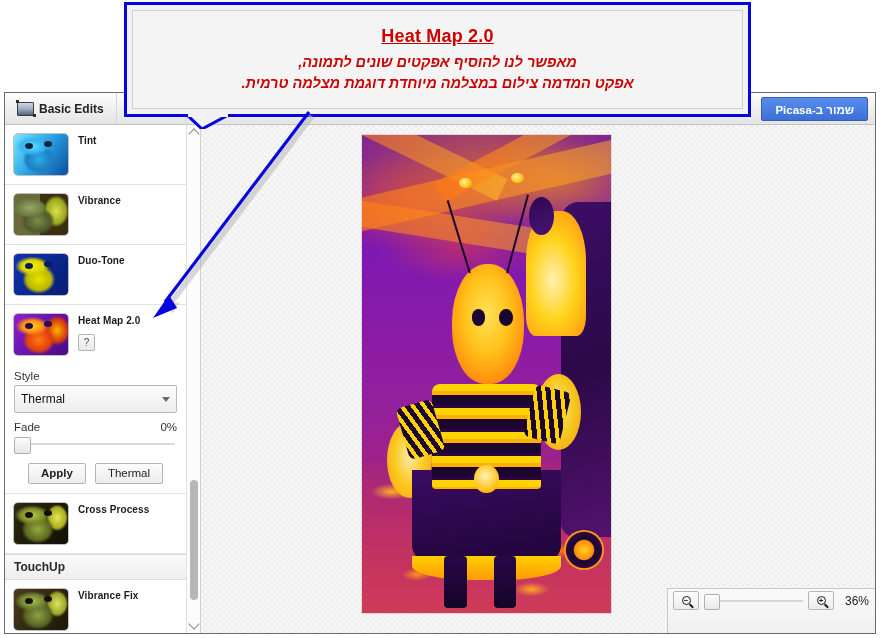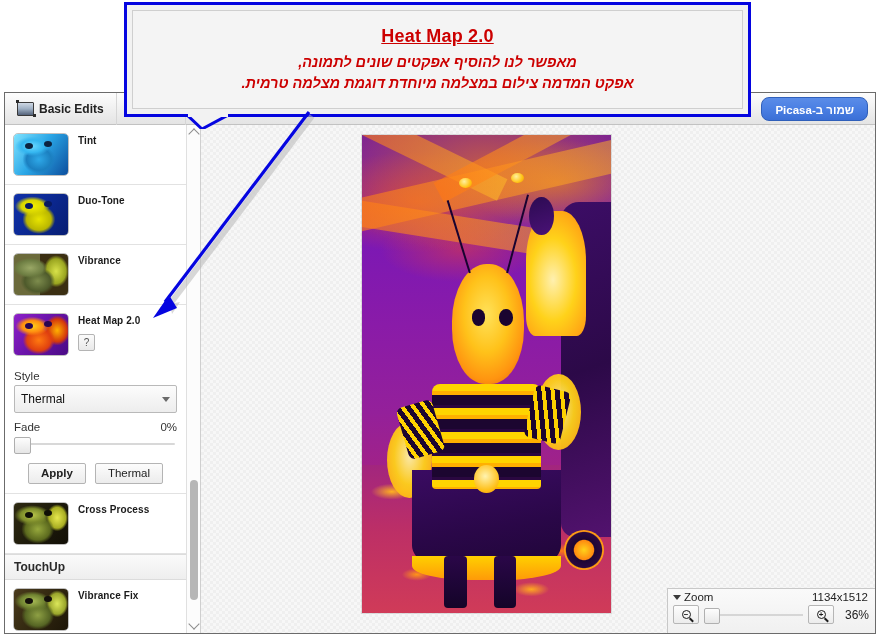--- a/index.html
+++ b/index.html
@@ -44,21 +44,21 @@
     background:linear-gradient(to bottom,#f2f2f2 0%,#f2f2f2 42%,#4a4a4a 42%,#777 100%);
   }
   .tab-ico.eff::after{
     content:"";position:absolute;left:2px;top:2px;width:4px;height:4px;
     border-radius:50%;background:#9a9a9a;
   }
   #save-btn{
     position:absolute;right:7px;top:4px;height:24px;
     padding:0 13px;line-height:24px;
     background:linear-gradient(to bottom,#5a8ce8 0%,#4a7fe3 50%,#3b6fd6 100%);
-    border:1px solid #2f5fba;border-radius:8px;
+    border:1px solid #2f5fba;border-radius:2px;
     color:#fff;font-size:11.5px;font-weight:bold;
     direction:rtl;cursor:pointer;box-sizing:border-box;
     white-space:nowrap;
   }
 
   
   #sidebar{
     position:absolute;left:0;top:32px;width:196px;bottom:0;
     background:#fff;border-right:1px solid #cfcfcf;box-sizing:border-box;
     overflow:hidden;
@@ -369,33 +369,33 @@
       <div class="fx-row">
         <div class="thumb t-tint">
           <div class="frog"></div>
             <div class="eye1"></div>
             <div class="eye2"></div>
         </div>
         <div class="fx-label">Tint</div>
       </div>
 
       <div class="fx-row">
+        <div class="thumb t-vib">
+          <div class="frog"></div>
+        </div>
+        <div class="fx-label">Vibrance</div>
+      </div>
+
+      <div class="fx-row">
         <div class="thumb t-duo">
           <div class="frog"></div>
             <div class="eye1"></div>
             <div class="eye2"></div>
         </div>
         <div class="fx-label">Duo-Tone</div>
-      </div>
-
-      <div class="fx-row">
-        <div class="thumb t-vib">
-          <div class="frog"></div>
-        </div>
-        <div class="fx-label">Vibrance</div>
       </div>
 
       <div class="fx-row" style="border-bottom:none;">
         <div class="thumb t-heat">
           <div class="frog"></div>
             <div class="eye1"></div>
             <div class="eye2"></div>
         </div>
         <div class="fx-body">
           <div class="fx-label">Heat Map 2.0</div>
@@ -484,27 +484,20 @@
         <div class="eyeR"></div>
       <div class="antenna a1"></div>
         <div class="antenna a2"></div>
       <div class="ball ball1"></div>
         <div class="ball ball2"></div>
       <div class="bootL"></div>
         <div class="bootR"></div>
     </div>
 
     <div id="zoom-panel">
-      <div id="zoom-head">
-        <span class="lft">
-          <span class="tri"></span>
-          <span>Zoom</span>
-        </span>
-        <span>1134x1512</span>
-      </div>
       <div id="zoom-row">
         <div class="mag-btn">
           <span class="mag">
               <span class="pm">−</span>
             </span>
         </div>
         <div id="zoom-slider">
           <div class="ztrack"></div>
           <div class="zknob"></div>
         </div>

